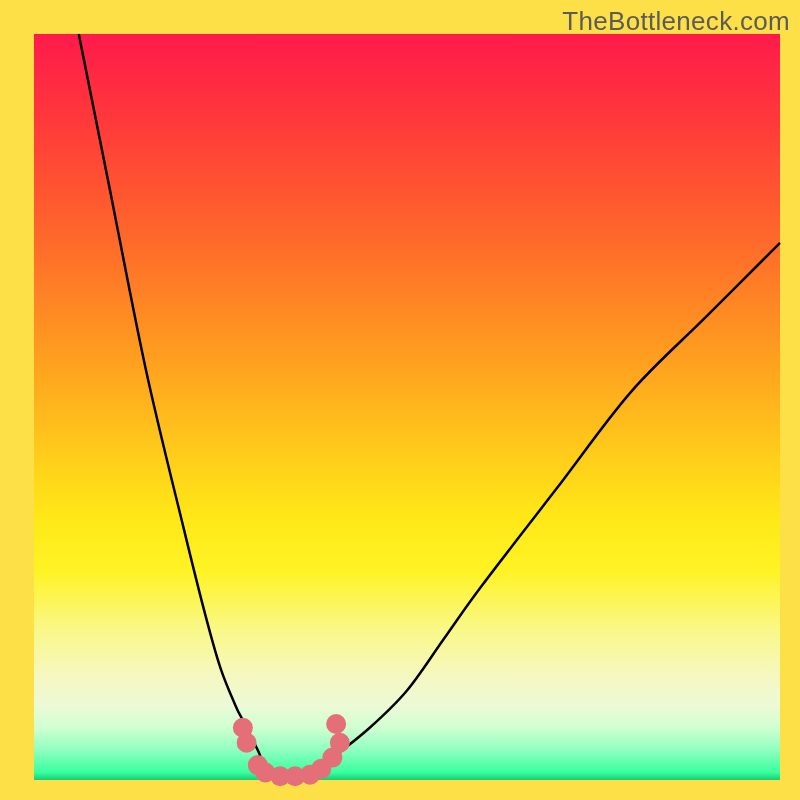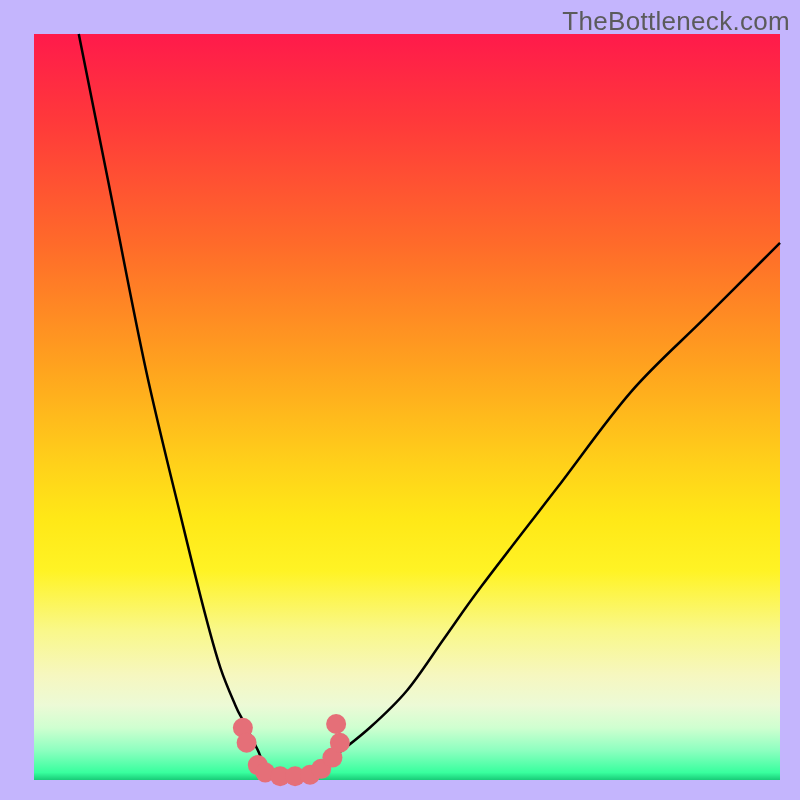--- a/index.html
+++ b/index.html
@@ -10,21 +10,21 @@
     background: #000;
     overflow: hidden;
     font-family: Arial, Helvetica, sans-serif;
   }
   .frame {
     position: absolute;
     left: 0;
     top: 0;
     width: 800px;
     height: 800px;
-    background: #c4b5fd;
+    background: #fde047;
   }
   .plot {
     position: absolute;
     left: 34px;
     top: 34px;
     width: 746px;
     height: 746px;
     background: linear-gradient(
       to bottom,
       #ff1a4b 0%,

